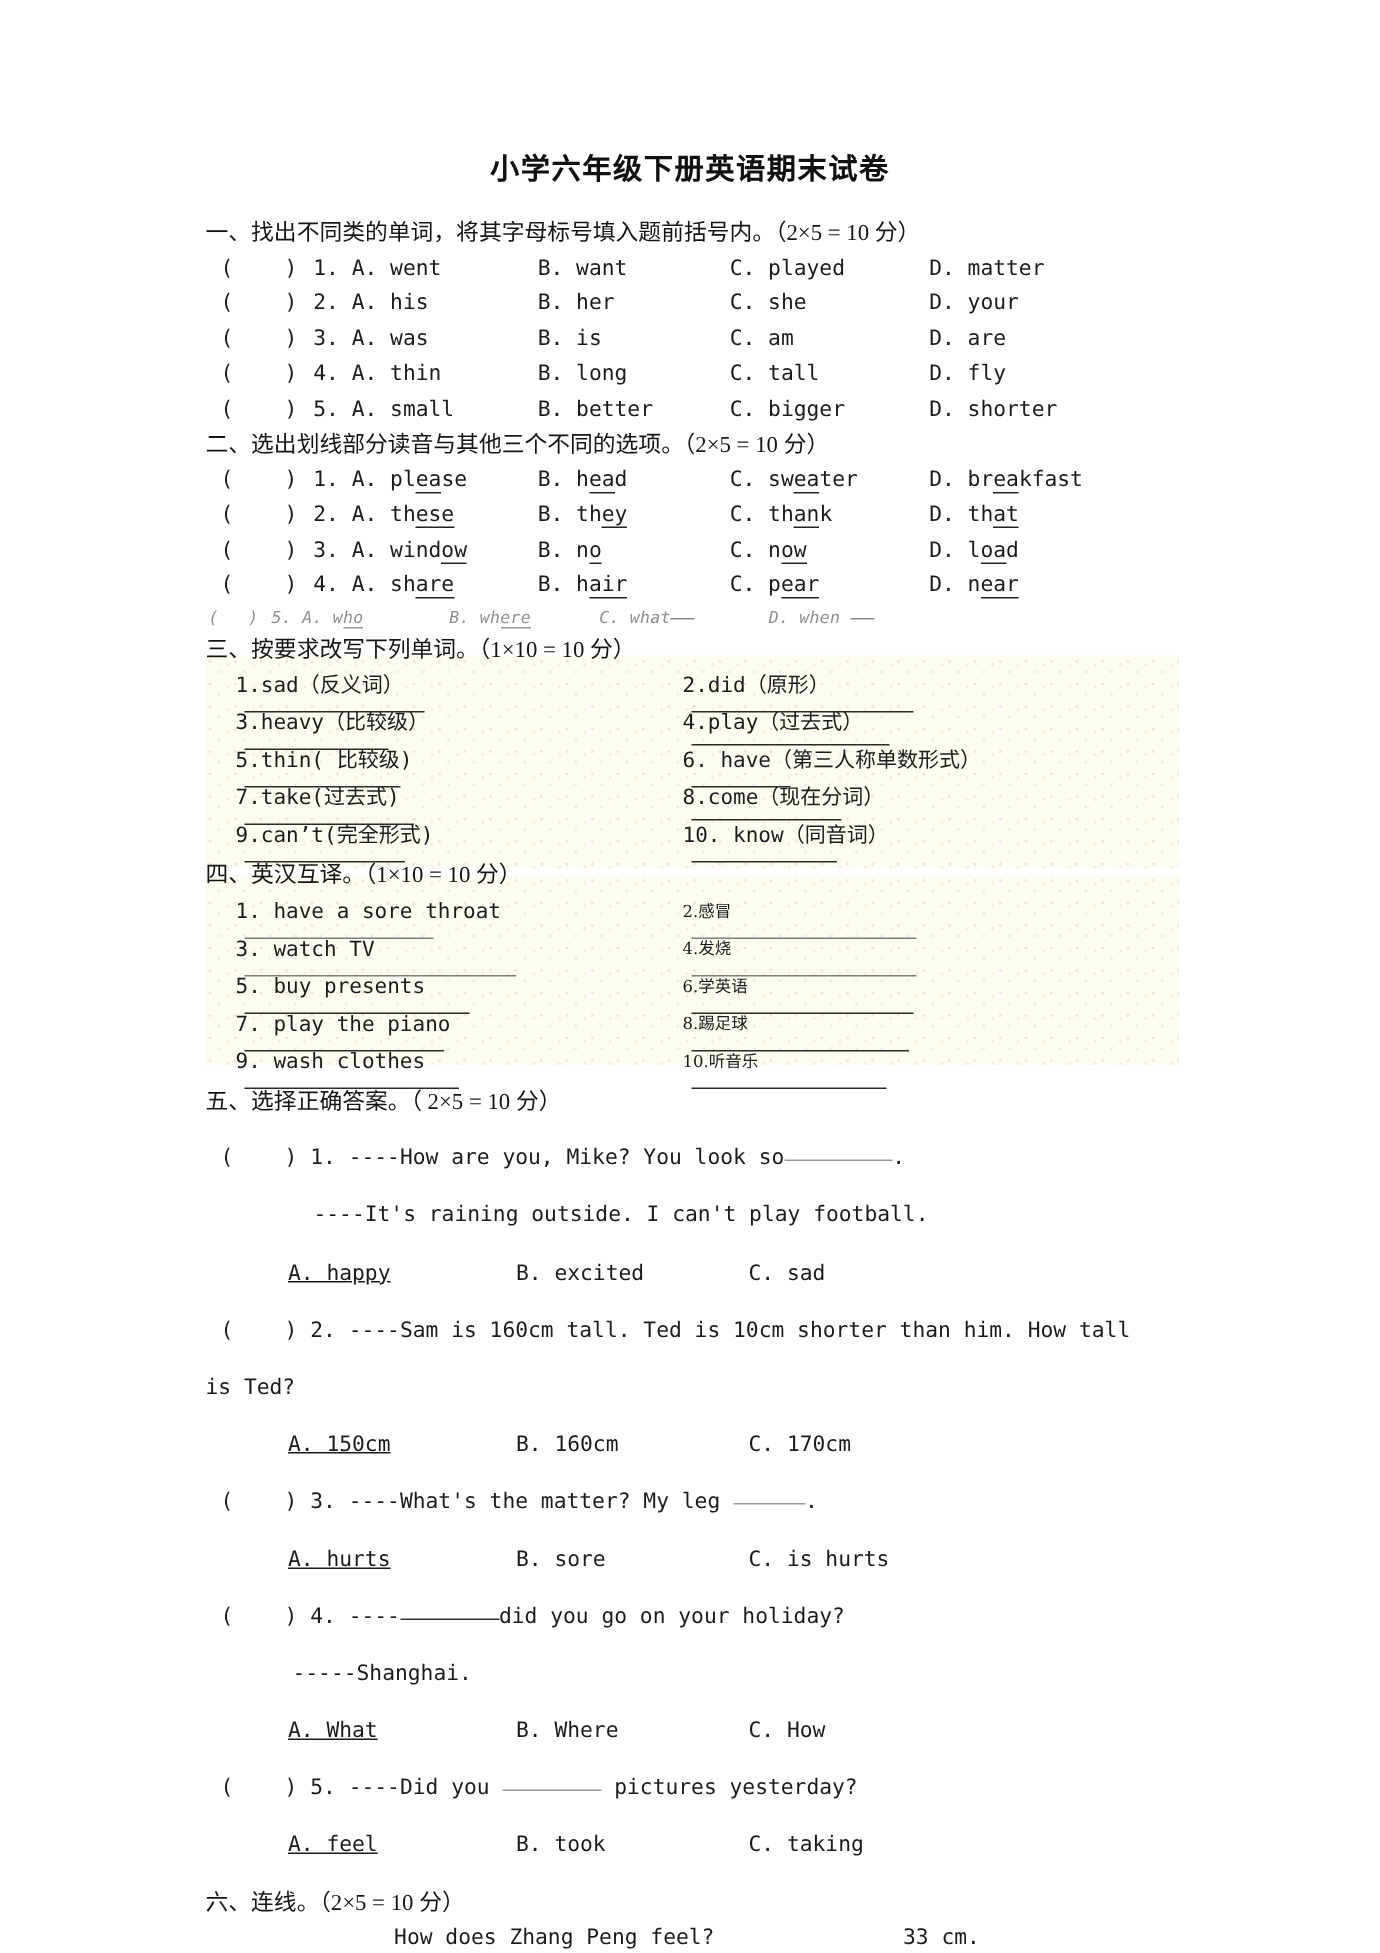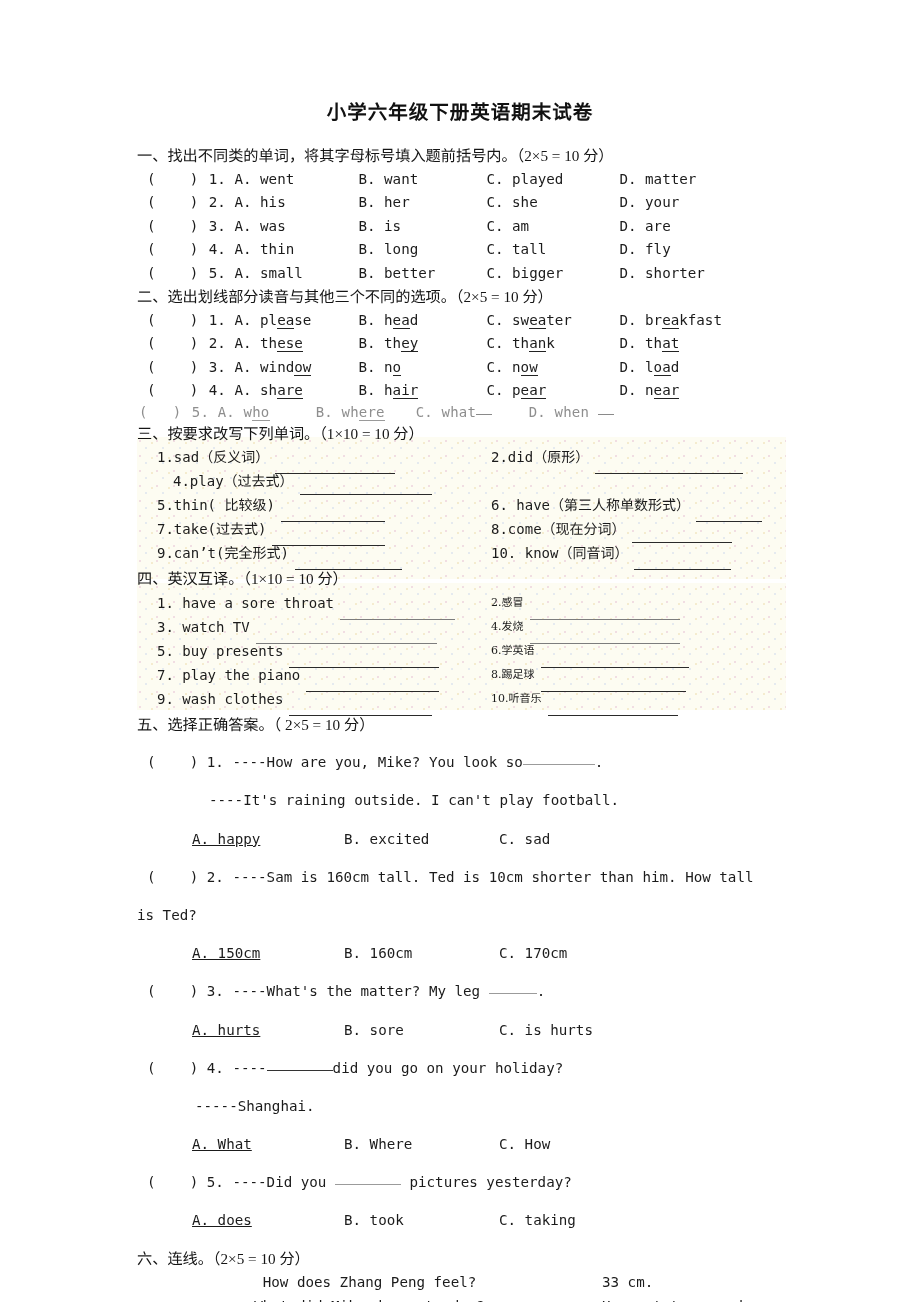--- a/index.html
+++ b/index.html
@@ -66,24 +66,25 @@
   }
   .w-a { width: 124px; }
   .w-b { width: 128px; }
   .w-c { width: 133px; }
   .w-d { width: auto; }
 
   .u { border-bottom: 1.4px solid #222; padding-bottom: 0px; }
 
   
   .faded {
-    font-size: 14px;
+    font-size: 11px;
     line-height: 18px;
     color: #8e8e8e;
     letter-spacing: .2px;
+    font-style: italic;
   }
   .faded .u { border-bottom: 1.2px solid #9a9a9a; }
   .faded .blank-s {
     display: inline-block;
     width: 16px;
     border-bottom: 1.6px solid #8a8a8a;
     vertical-align: 2px;
   }
 
   
@@ -108,24 +109,25 @@
   .pair-row {
     display: flex;
     font-family: "DejaVu Sans Mono", "Liberation Mono", monospace;
     font-size: 14px;
     line-height: 24px;
     white-space: nowrap;
     color: #1b1b1b;
   }
   .pair-row > .cell {
     display: flex;
-    align-items: flex-end;
+    align-items: flex-start;
+    flex-direction: column;
   }
   .cell-l { width: 318px; padding-left: 20px; box-sizing: border-box; }
-  .cell-r { flex: 1; margin-left: 36px; }
+  .cell-r { flex: 1; }
   .cn { font-family: "DejaVu Serif", "Liberation Serif", serif; font-size: 11px; }
 
   .blank {
     display: inline-block;
     border-bottom: 1.6px solid #2a2a2a;
     margin-left: 6px;
     position: relative;
     top: 5px;
   }
   .blank.thin { border-bottom-width: 1.2px; border-bottom-color: #7d7d7d; }
@@ -248,20 +250,24 @@
       <div class="cell cell-l">
         <span>1.sad（反义词）</span>
         <span class="blank" style="width:120px;"></span>
       </div>
       <div class="cell cell-r">
         <span>2.did（原形）</span>
         <span class="blank" style="width:148px;"></span>
       </div>
     </div>
     <div class="pair-row">
+      <div class="cell cell-l">
+        <span>3.heavy（比较级）</span>
+        <span class="blank" style="width:96px;"></span>
+      </div>
       <div class="cell cell-r">
         <span>4.play（过去式）</span>
         <span class="blank lift" style="width:132px;"></span>
       </div>
     </div>
     <div class="pair-row">
       <div class="cell cell-l">
         <span>5.thin( 比较级)</span>
         <span class="blank" style="width:104px;"></span>
       </div>
@@ -384,21 +390,21 @@
     <p class="mc-opts">
       <span class="o1">A. What</span><span class="o2">B. Where</span><span>C. How</span>
     </p>
 
     <p class="mc-q">
       <span class="paren">(&nbsp;&nbsp;&nbsp;&nbsp;)</span>
       <span class="num">5.</span>
       <span>----Did you</span> <span class="iblank" style="width:66px;"></span> <span>pictures yesterday?</span>
     </p>
     <p class="mc-opts">
-      <span class="o1">A. does</span><span class="o2">B. took</span><span>C. taking</span>
+      <span class="o1">A. feel</span><span class="o2">B. took</span><span>C. taking</span>
     </p>
 
     <p class="sec-head" style="margin-top:2px;">六、连线。（2×5 = 10 分）</p>
 
     <div class="match-row">
       <div class="match-l">How does Zhang Peng feel?</div>
       <div class="match-r">33 cm.</div>
     </div>
     <div class="match-row">
       <div class="match-l">What did Mike do yesterday?</div>

